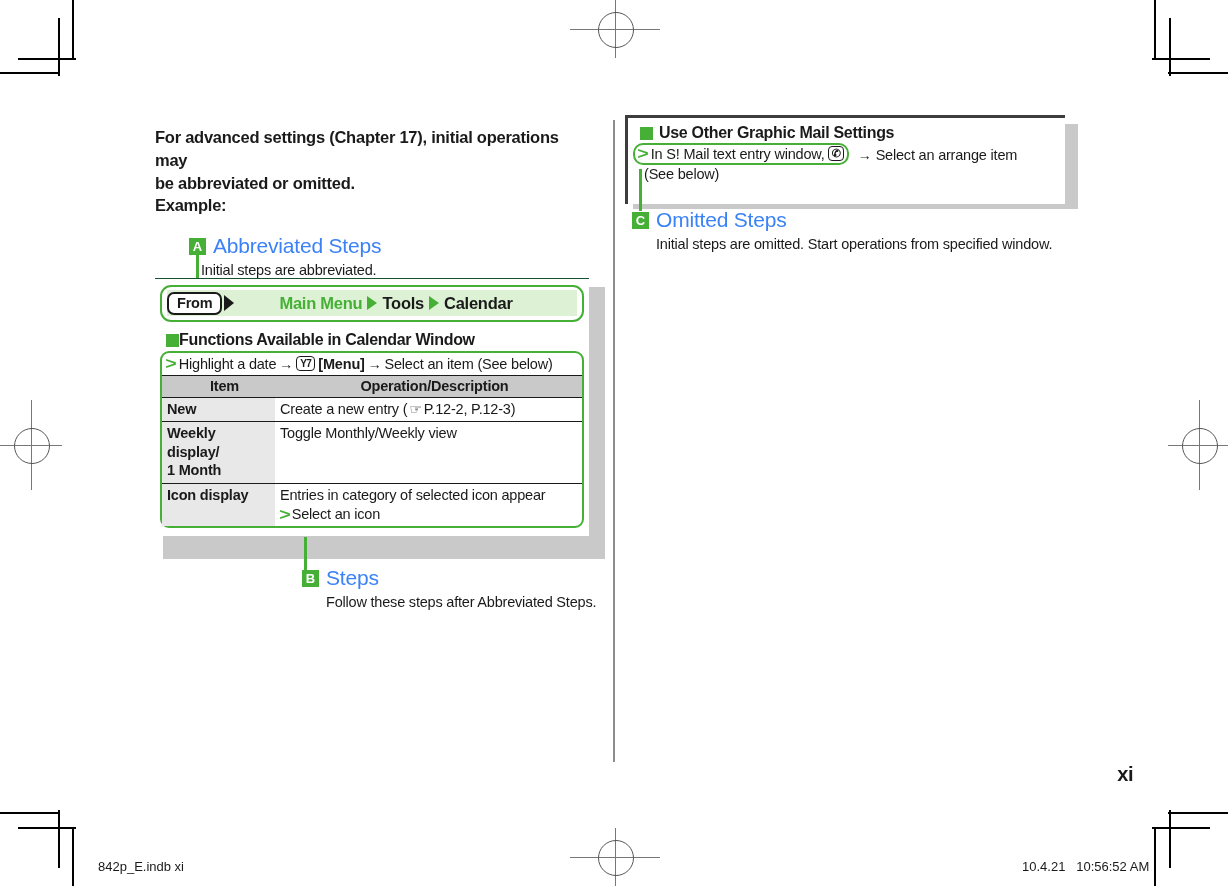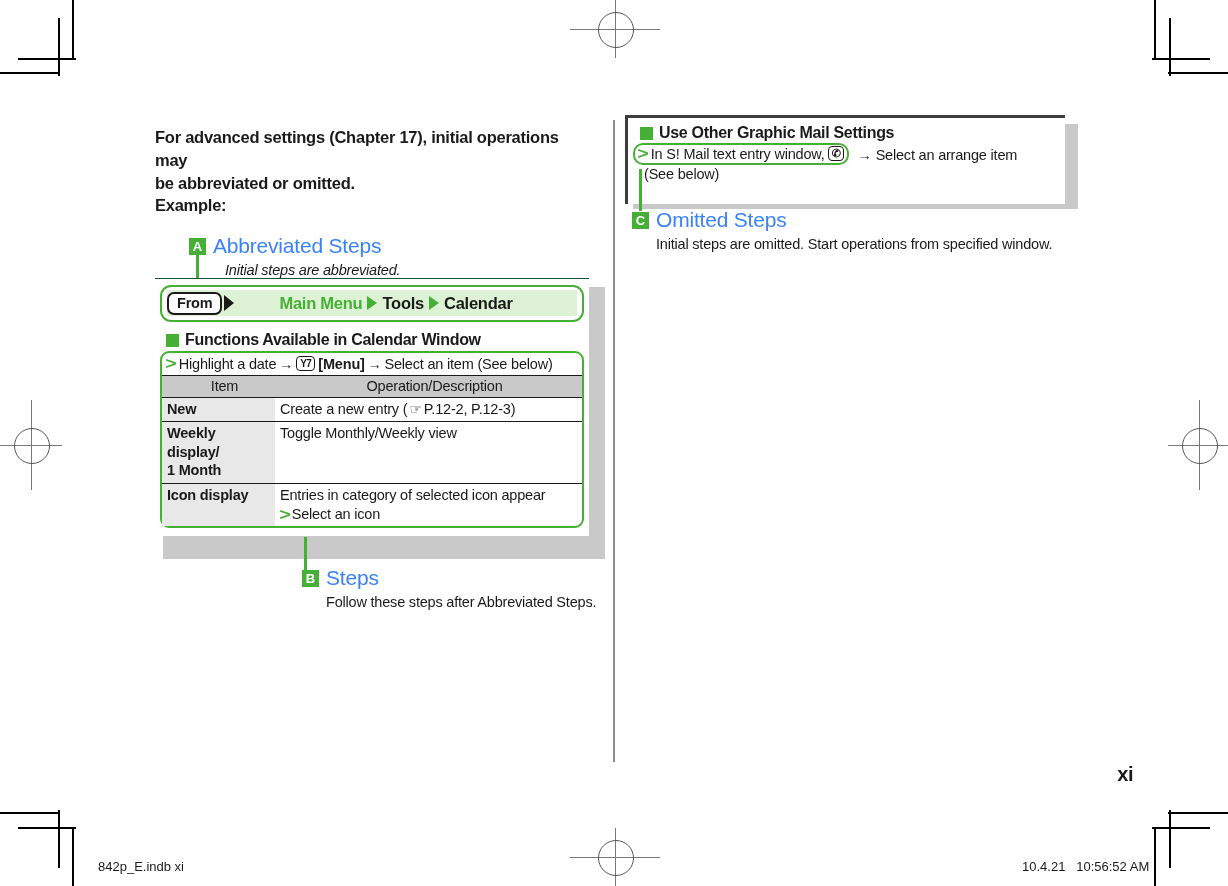--- a/index.html
+++ b/index.html
@@ -162,21 +162,21 @@
   .path-tri {
     width: 0; height: 0;
     border-left: 10px solid #45b035;
     border-top: 7px solid transparent;
     border-bottom: 7px solid transparent;
     display: inline-block;
   }
 
   
   .sub-head {
-    display: flex; align-items: center; gap: 6px;
+    display: flex; align-items: center; 
     margin: 9px 0 2px 11px;
     font-size: 16px;
     font-weight: bold;
     letter-spacing: -0.3px;
     color: #1a1a1a;
   }
   .gsq { width: 13px; height: 13px; background: #45b035; flex: 0 0 auto; }
 
   
   .steps-outline {
@@ -223,21 +223,21 @@
     width: 100%;
     table-layout: fixed;
     font-size: 14.5px;
     letter-spacing: -0.2px;
   }
   table.fn th {
     background: #c9c9c9;
     border-top: 1.6px solid #1a1a1a;
     border-bottom: 1.6px solid #1a1a1a;
     font-size: 14.5px;
-    font-weight: normal;
+    font-weight: bold;
     padding: 2px 0 3px 12px;
     text-align: center;
   }
   table.fn td {
     border-bottom: 1.4px solid #1a1a1a;
     padding: 2px 5px 3px 5px;
     vertical-align: top;
     line-height: 1.27;
   }
   table.fn td.item {
@@ -367,21 +367,21 @@
       <div>be abbreviated or omitted.</div>
       <div>Example:</div>
     </div>
   </div>
 
   <div class="callout" style="left:189px; top:234px;">
     <div class="callout-head">
       <span class="badge">A</span>
       <span class="callout-title">Abbreviated Steps</span>
     </div>
-    <div class="callout-body" style="margin-left:36px; margin-top:3px;font-style:italic;">Initial steps are abbreviated.</div>
+    <div class="callout-body" style="margin-left:12px; margin-top:3px;">Initial steps are abbreviated.</div>
   </div>
 
   <div class="leader" style="left:196px; top:253px; width:2.5px; height:58px;"></div>
 
   <div class="sample-wrap">
     <div class="sample-shadow"></div>
     <div class="sample-box">
 
       <div class="from-outline">
         <div class="from-band">

